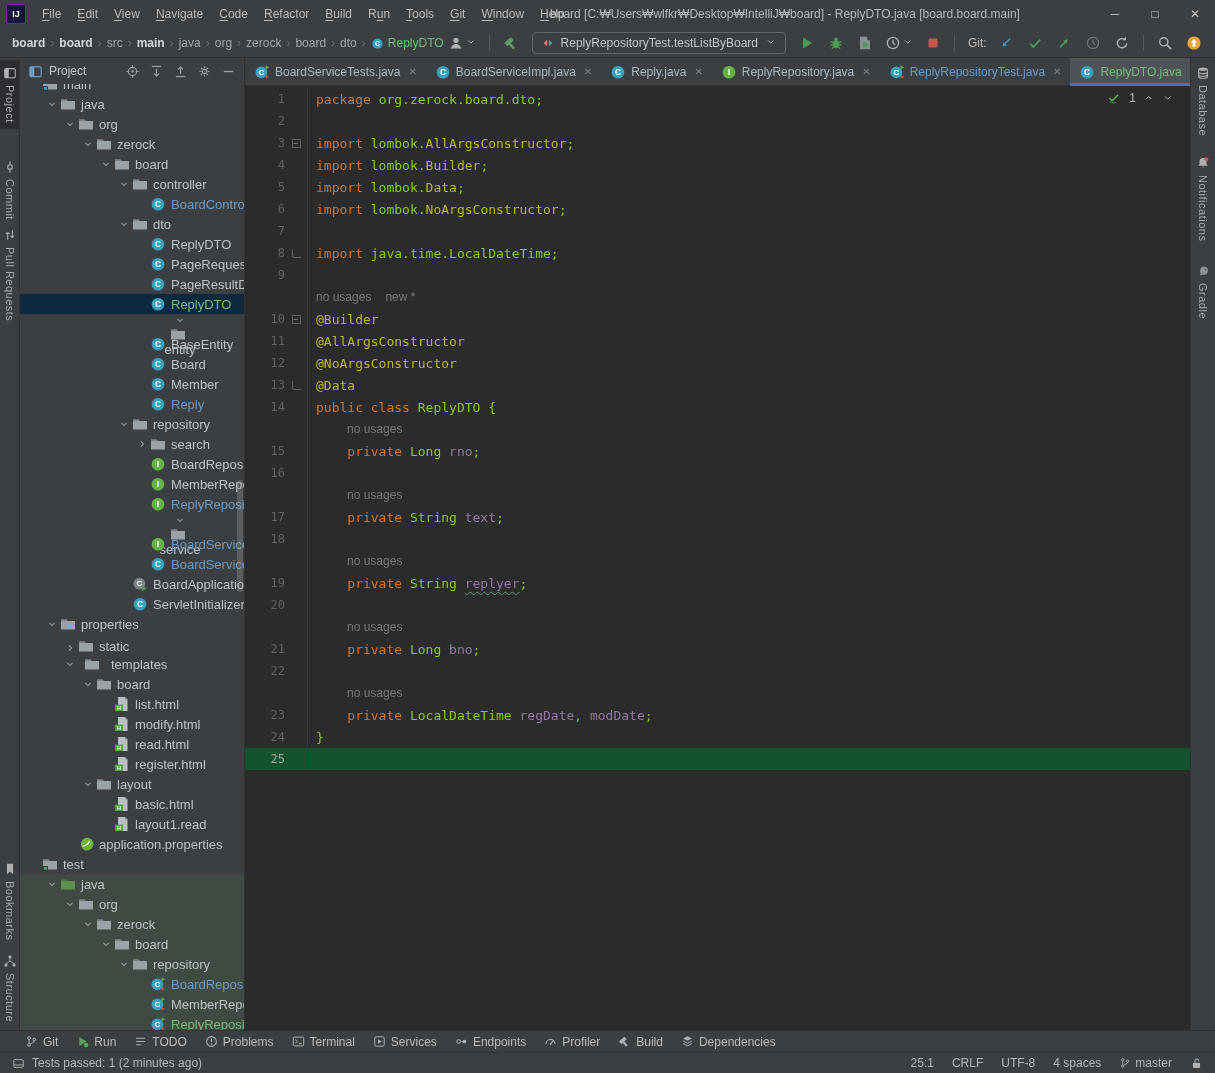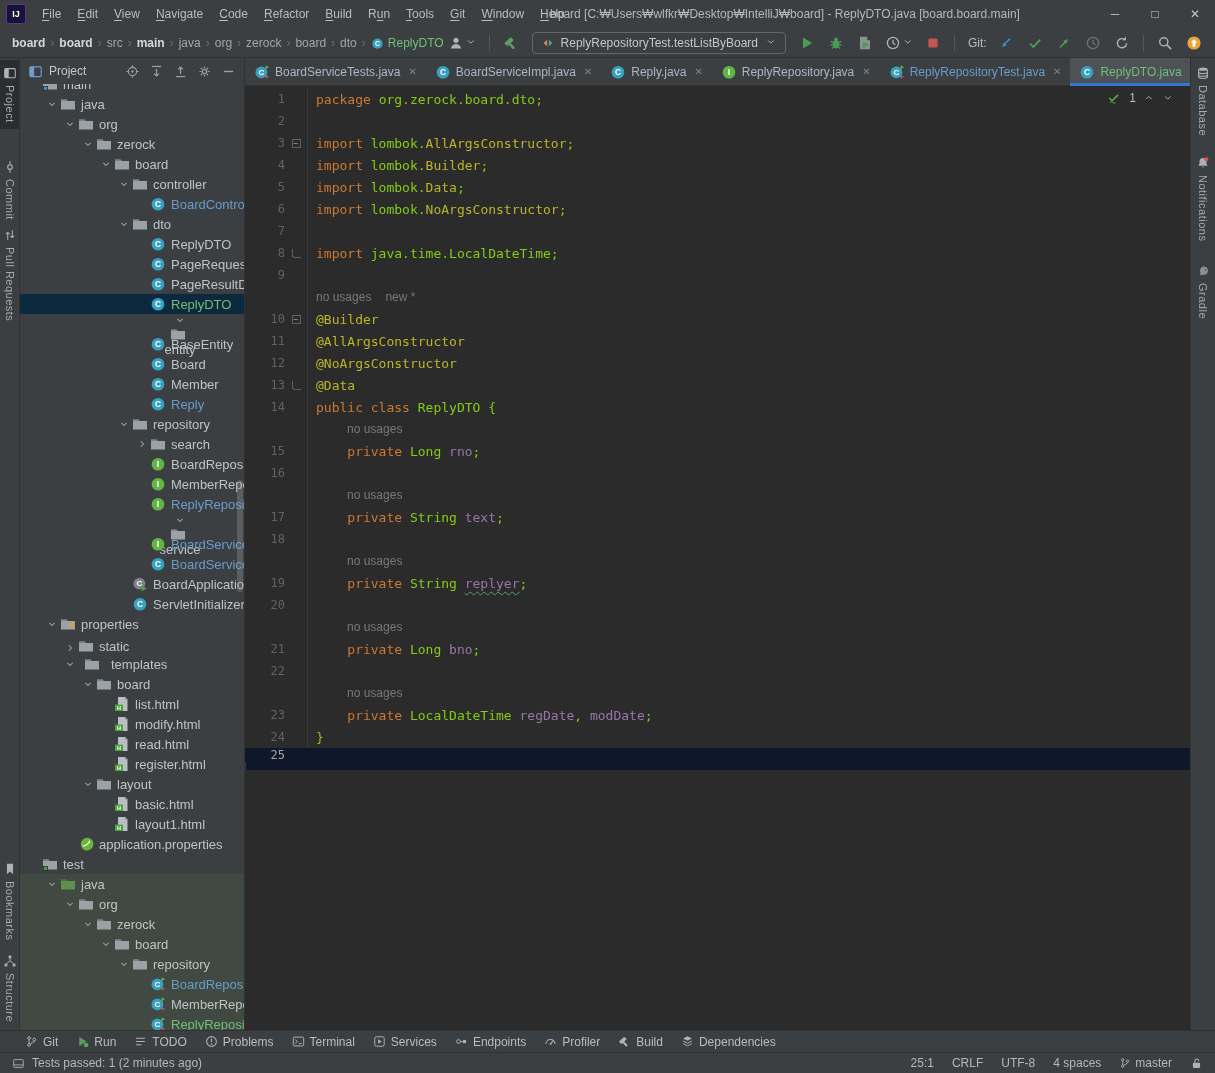--- a/index.html
+++ b/index.html
@@ -80,21 +80,21 @@
             display:flex; align-items:stretch; }
   .tab { display:flex; align-items:center; gap:5px; padding:0 9px; position:relative; color:#a9b7c6; }
   .tab.active { background:#4e5256; }
   .tab.active::after { content:""; position:absolute; left:0; right:0; bottom:-1px; height:3px; background:#3675d8; }
   .tab .close { color:#7f8487; font-size:10px; margin-left:3px; }
   .tab-controls { margin-left:auto; display:flex; align-items:center; gap:16px; padding:0 12px; }
 
   .editor-body { flex:1; position:relative; overflow:hidden; padding-top:2px;
                  font-family:"DejaVu Sans Mono", monospace; font-size:13px; }
   .crow { height:22px; display:flex; align-items:stretch; }
-  .crow.current { background:#0f172a;flex-direction:column; }
+  .crow.current { background:#14532d; }
   .gut { width:40px; flex:none; text-align:right; color:#606366; font-size:12px;
          display:flex; align-items:center; justify-content:flex-end; }
   .gut.cur { color:#a4a4a4; }
   .foldcol { width:22px; flex:none; display:flex; align-items:center; justify-content:center; }
   .f-start { width:9px; height:9px; border:1px solid #5f6264; color:#9da0a2; font-size:8px;
              line-height:7px; text-align:center; background:#2b2b2b; }
   .f-end { width:9px; height:9px; border-left:1px solid #5f6264; border-bottom:1px solid #5f6264;
            border-bottom-left-radius:3px; }
   .codecell { flex:1; min-width:0; border-left:1px solid #37393b; padding-left:8px;
               display:flex; align-items:center; white-space:pre; }
@@ -831,21 +831,21 @@
           <div class="trow" style="padding-left: 78px;">
             <span class="chev"></span>
             <span class="ticon">
               <svg width="16" height="16" viewBox="0 0 16 16">
                 <path d="M4 1h7l2.5 2.5V15H4z" fill="#b9bfc4"></path>
                 <path d="M11 1v2.5h2.5z" fill="#8c9297"></path>
                 <rect x="1" y="8.6" width="8" height="6.4" fill="#4da33c"></rect>
                 <text x="5" y="13.6" text-anchor="middle" font-size="5.5" font-weight="bold" font-family="Liberation Sans" fill="#fff">H</text>
               </svg>
             </span>
-            <span class="lbl">layout1.html</span>
+            <span class="lbl">layout1.read</span>
           </div>
           <div class="trow" style="padding-left: 42px;">
             <span class="chev"></span>
             <span class="ticon">
               <svg width="16" height="16" viewBox="0 0 16 16">
                 <path d="M8.3 1.8C4.7 2.5 2.3 5.8 3 9.4c.7 3.4 4 5.6 7.4 4.9 3.4-.7 5.6-4.1 4.9-7.5-.5-2.6-2.5-4.5-5-5z" fill="#6db33f"></path>
                 <path d="M4.8 10.2c2.4-.4 5.6-2 7-5.4" stroke="#fff" stroke-width="1.2" fill="none"></path>
               </svg>
             </span>
             <span class="lbl">application.properties</span>

